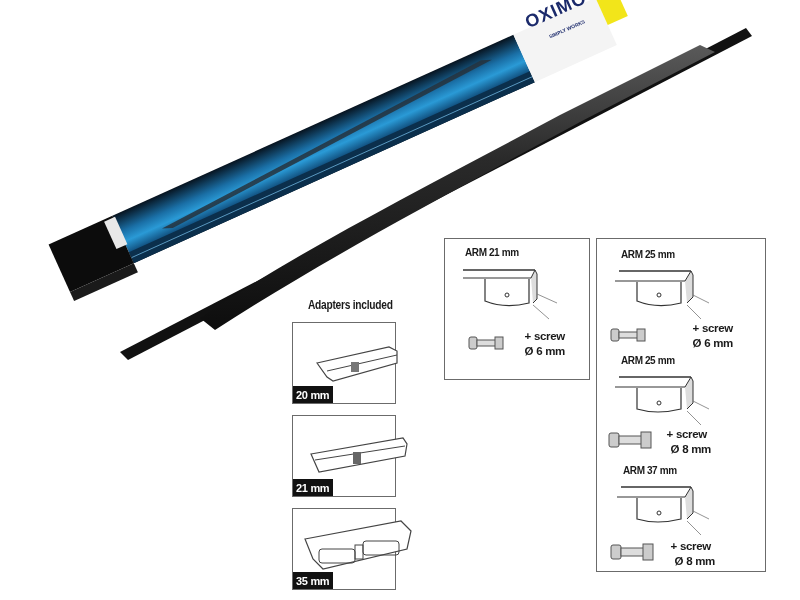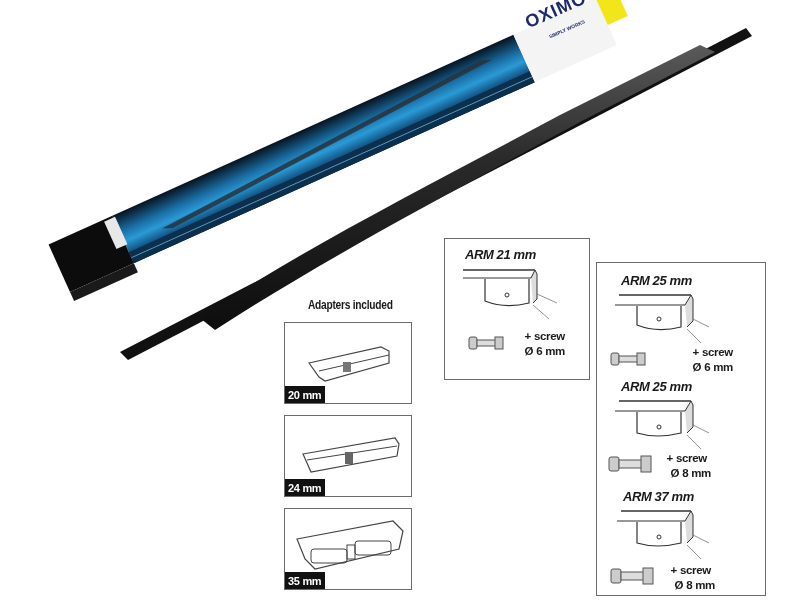--- a/index.html
+++ b/index.html
@@ -1,25 +1,25 @@
 <!DOCTYPE html>
 <html><head>
 <meta charset="utf-8">
 <style>
   html, body { margin:0; padding:0; }
   body { width:800px; height:600px; background:#ffffff; position:relative; overflow:hidden; font-family:"Liberation Sans", sans-serif; color:#1a1a1a; }
   .abs { position:absolute; }
   .product-svg { position:absolute; left:0; top:0; width:800px; height:600px; }
   .adapters-title { left:308px; top:298px; font-size:12px; font-weight:bold; letter-spacing:-0.3px; transform:scaleX(0.85); transform-origin:left top; }
-  .adapter-box { position:absolute; left:284px; width:128px; height:82px; border:1.5px solid #6b6b6b; background:#fff; box-sizing:border-box; }
+  .adapter-box { position:absolute; left:292px; width:104px; height:82px; border:1.5px solid #6b6b6b; background:#fff; box-sizing:border-box; }
   .adapter-label { position:absolute; left:0; bottom:0; background:#111; color:#fff; font-weight:bold; font-size:11px; padding:3px 4px 2px 3px; letter-spacing:-0.3px; }
   .adapter-box svg { position:absolute; left:0; top:0; }
   .arm-panel { position:absolute; border:1.5px solid #6b6b6b; background:#fff; box-sizing:border-box; }
   .arm-block { position:absolute; }
-  .arm-title { position:absolute; font-size:13px; font-weight:bold; letter-spacing:-0.4px; white-space:nowrap;font-style:italic; }
+  .arm-title { position:absolute; font-size:10px; font-weight:bold; letter-spacing:-0.4px; white-space:nowrap; }
   .screw-text { position:absolute; font-size:11.5px; font-weight:bold; letter-spacing:-0.3px; white-space:nowrap; text-align:right; line-height:15px; }
 </style>
 </head>
 <body>
 
 <svg class="product-svg" viewBox="0 0 800 600">
   <defs>
     <linearGradient id="boxBlue" x1="0" y1="0" x2="0" y2="1">
       <stop offset="0" stop-color="#07131f"></stop>
       <stop offset="0.35" stop-color="#1a6fa6"></stop>
@@ -85,21 +85,21 @@
   </svg>
   <span class="adapter-label">20 mm</span>
 </div>
 
 <div class="adapter-box" style="top:415px;">
   <svg width="128" height="82">
     <path d="M18,38 L110,22 L114,28 L112,40 L26,56 Z" fill="#fff" stroke="#444" stroke-width="1.2"></path>
     <path d="M22,44 L112,30" stroke="#444" stroke-width="1"></path>
     <rect x="60" y="36" width="8" height="12" fill="#666"></rect>
   </svg>
-  <span class="adapter-label">24 mm</span>
+  <span class="adapter-label">21 mm</span>
 </div>
 
 <div class="adapter-box" style="top:508px;">
   <svg width="128" height="82">
     <path d="M12,30 L108,12 L118,22 L114,40 L30,60 L20,50 Z" fill="#fff" stroke="#444" stroke-width="1.2"></path>
     <rect x="26" y="40" width="36" height="14" rx="3" fill="none" stroke="#444" stroke-width="1"></rect>
     <rect x="70" y="32" width="36" height="14" rx="3" fill="none" stroke="#444" stroke-width="1"></rect>
     <rect x="62" y="36" width="8" height="14" fill="none" stroke="#444" stroke-width="1"></rect>
   </svg>
   <span class="adapter-label">35 mm</span>
@@ -120,21 +120,21 @@
     <rect x="2" y="4" width="8" height="12" rx="2" fill="#ccc" stroke="#555"></rect>
     <rect x="10" y="7" width="20" height="6" fill="#ddd" stroke="#555"></rect>
     <rect x="28" y="4" width="8" height="12" fill="#ccc" stroke="#555"></rect>
   </svg>
   <div class="screw-text" style="right:24px;top:90px;">
     <div>+ screw</div>
     <div>Ø 6 mm</div>
   </div>
 </div>
 
-<div class="arm-panel" style="left:596px;top:238px;width:170px;height:334px;margin-top:24px;">
+<div class="arm-panel" style="left:596px;top:238px;width:170px;height:334px;">
 
   <div class="arm-block" style="left:0;top:0;width:170px;height:112px;">
     <div class="arm-title" style="left:24px;top:10px;">ARM 25 mm</div>
     <svg class="abs" style="left:0;top:0;" width="170" height="112">
       <line x1="22" y1="32" x2="94" y2="32" stroke="#333" stroke-width="1.4"></line>
       <line x1="18" y1="42" x2="88" y2="42" stroke="#333" stroke-width="1.2"></line>
       <path d="M88,42 L94,32 L96,36 L96,58 L90,64" fill="#ddd" stroke="#333" stroke-width="1"></path>
       <path d="M40,43 L40,62 Q60,70 84,64 L84,43" fill="#fff" stroke="#333" stroke-width="1.2"></path>
       <circle cx="62" cy="56" r="2" fill="none" stroke="#333"></circle>
       <line x1="96" y1="56" x2="112" y2="64" stroke="#777" stroke-width="0.8"></line>

